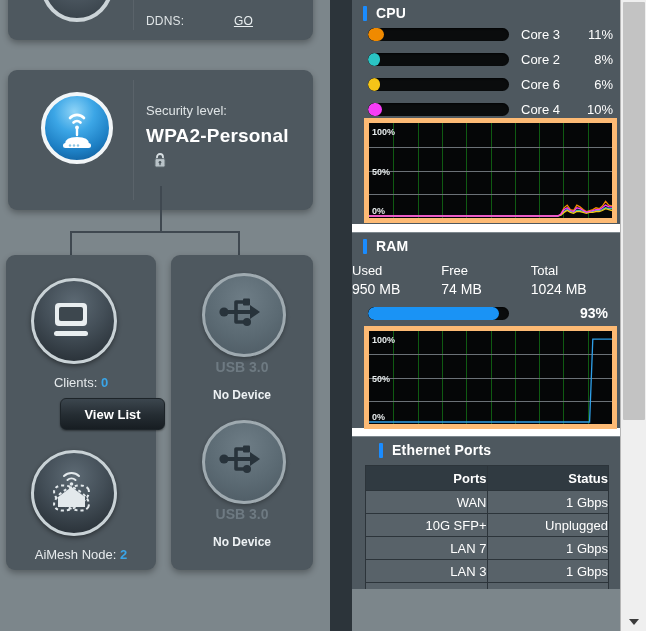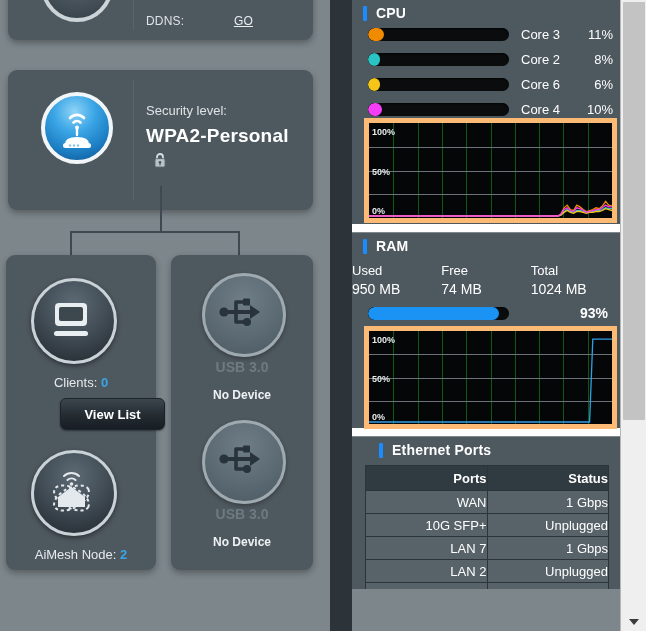--- a/index.html
+++ b/index.html
@@ -414,24 +414,20 @@
             </tr>
             <tr>
               <td>10G SFP+</td>
               <td>Unplugged</td>
             </tr>
             <tr>
               <td>LAN 7</td>
               <td>1 Gbps</td>
             </tr>
             <tr>
-              <td>LAN 2</td>
-              <td>Unplugged</td>
-            </tr>
-            <tr>
               <td>LAN 3</td>
               <td>1 Gbps</td>
             </tr>
             <tr>
               <td>LAN 4</td>
               <td>1 Gbps</td>
             </tr>
           </tbody>
       </table>
     </section>

